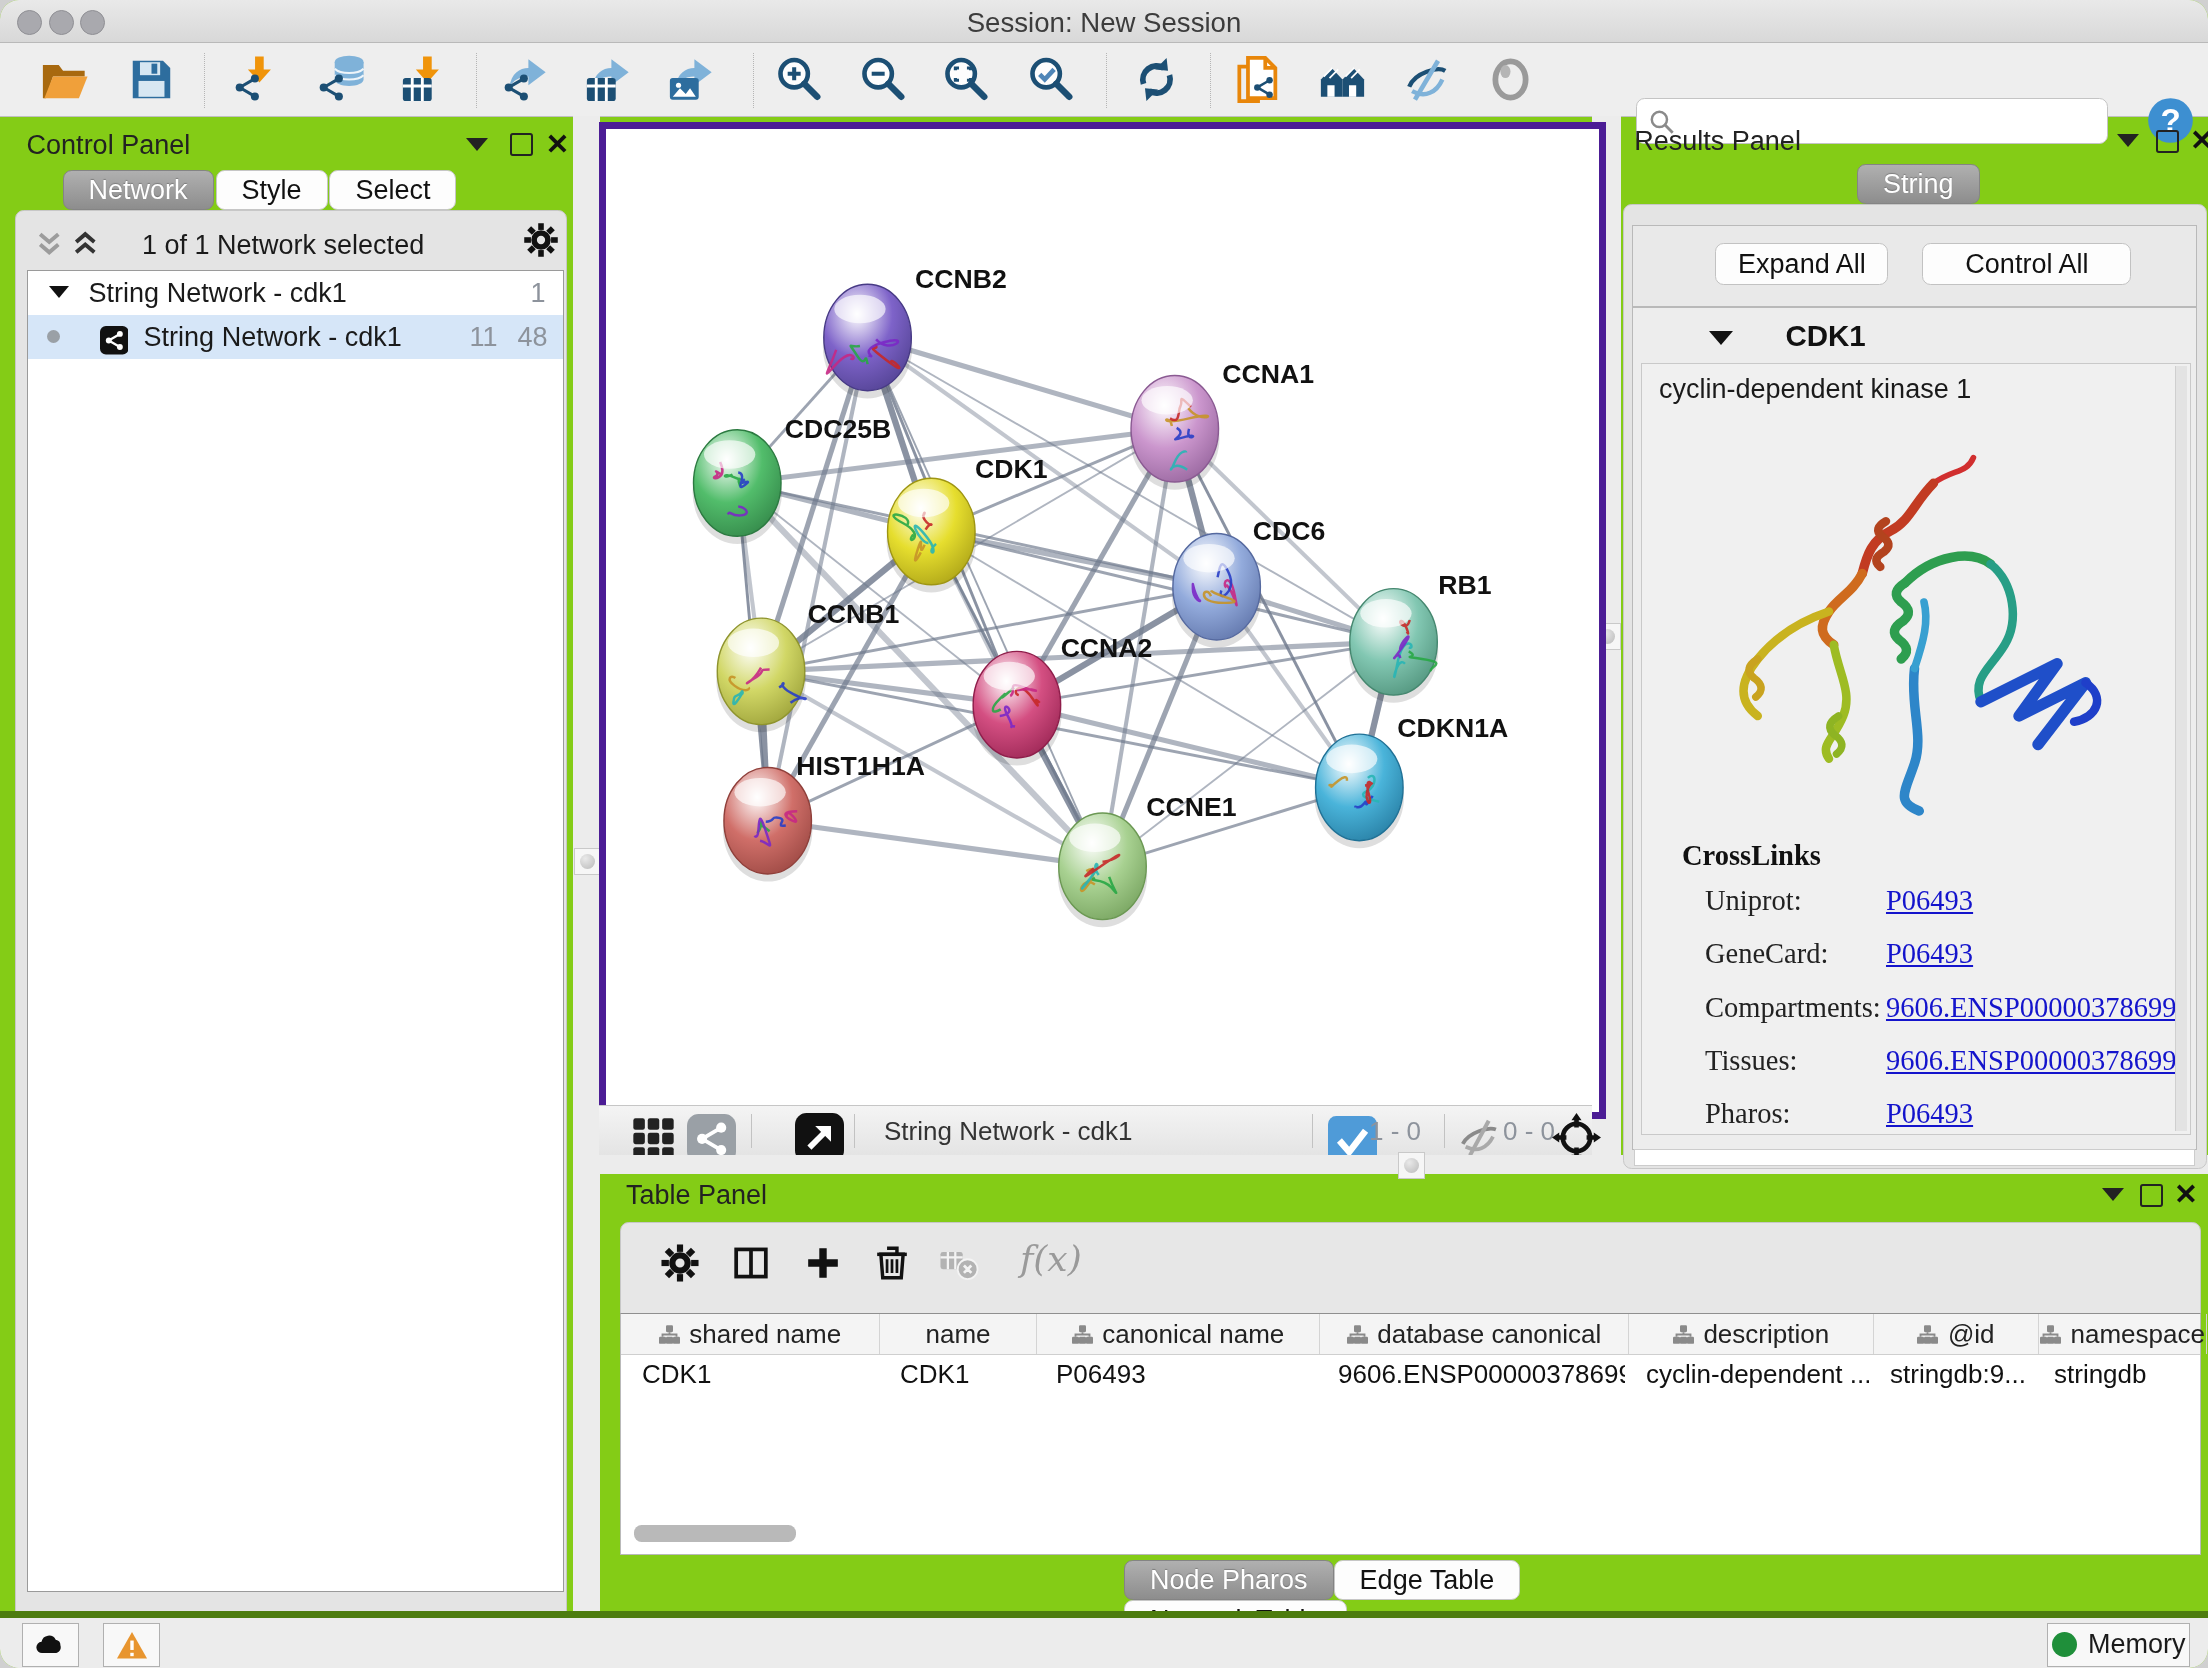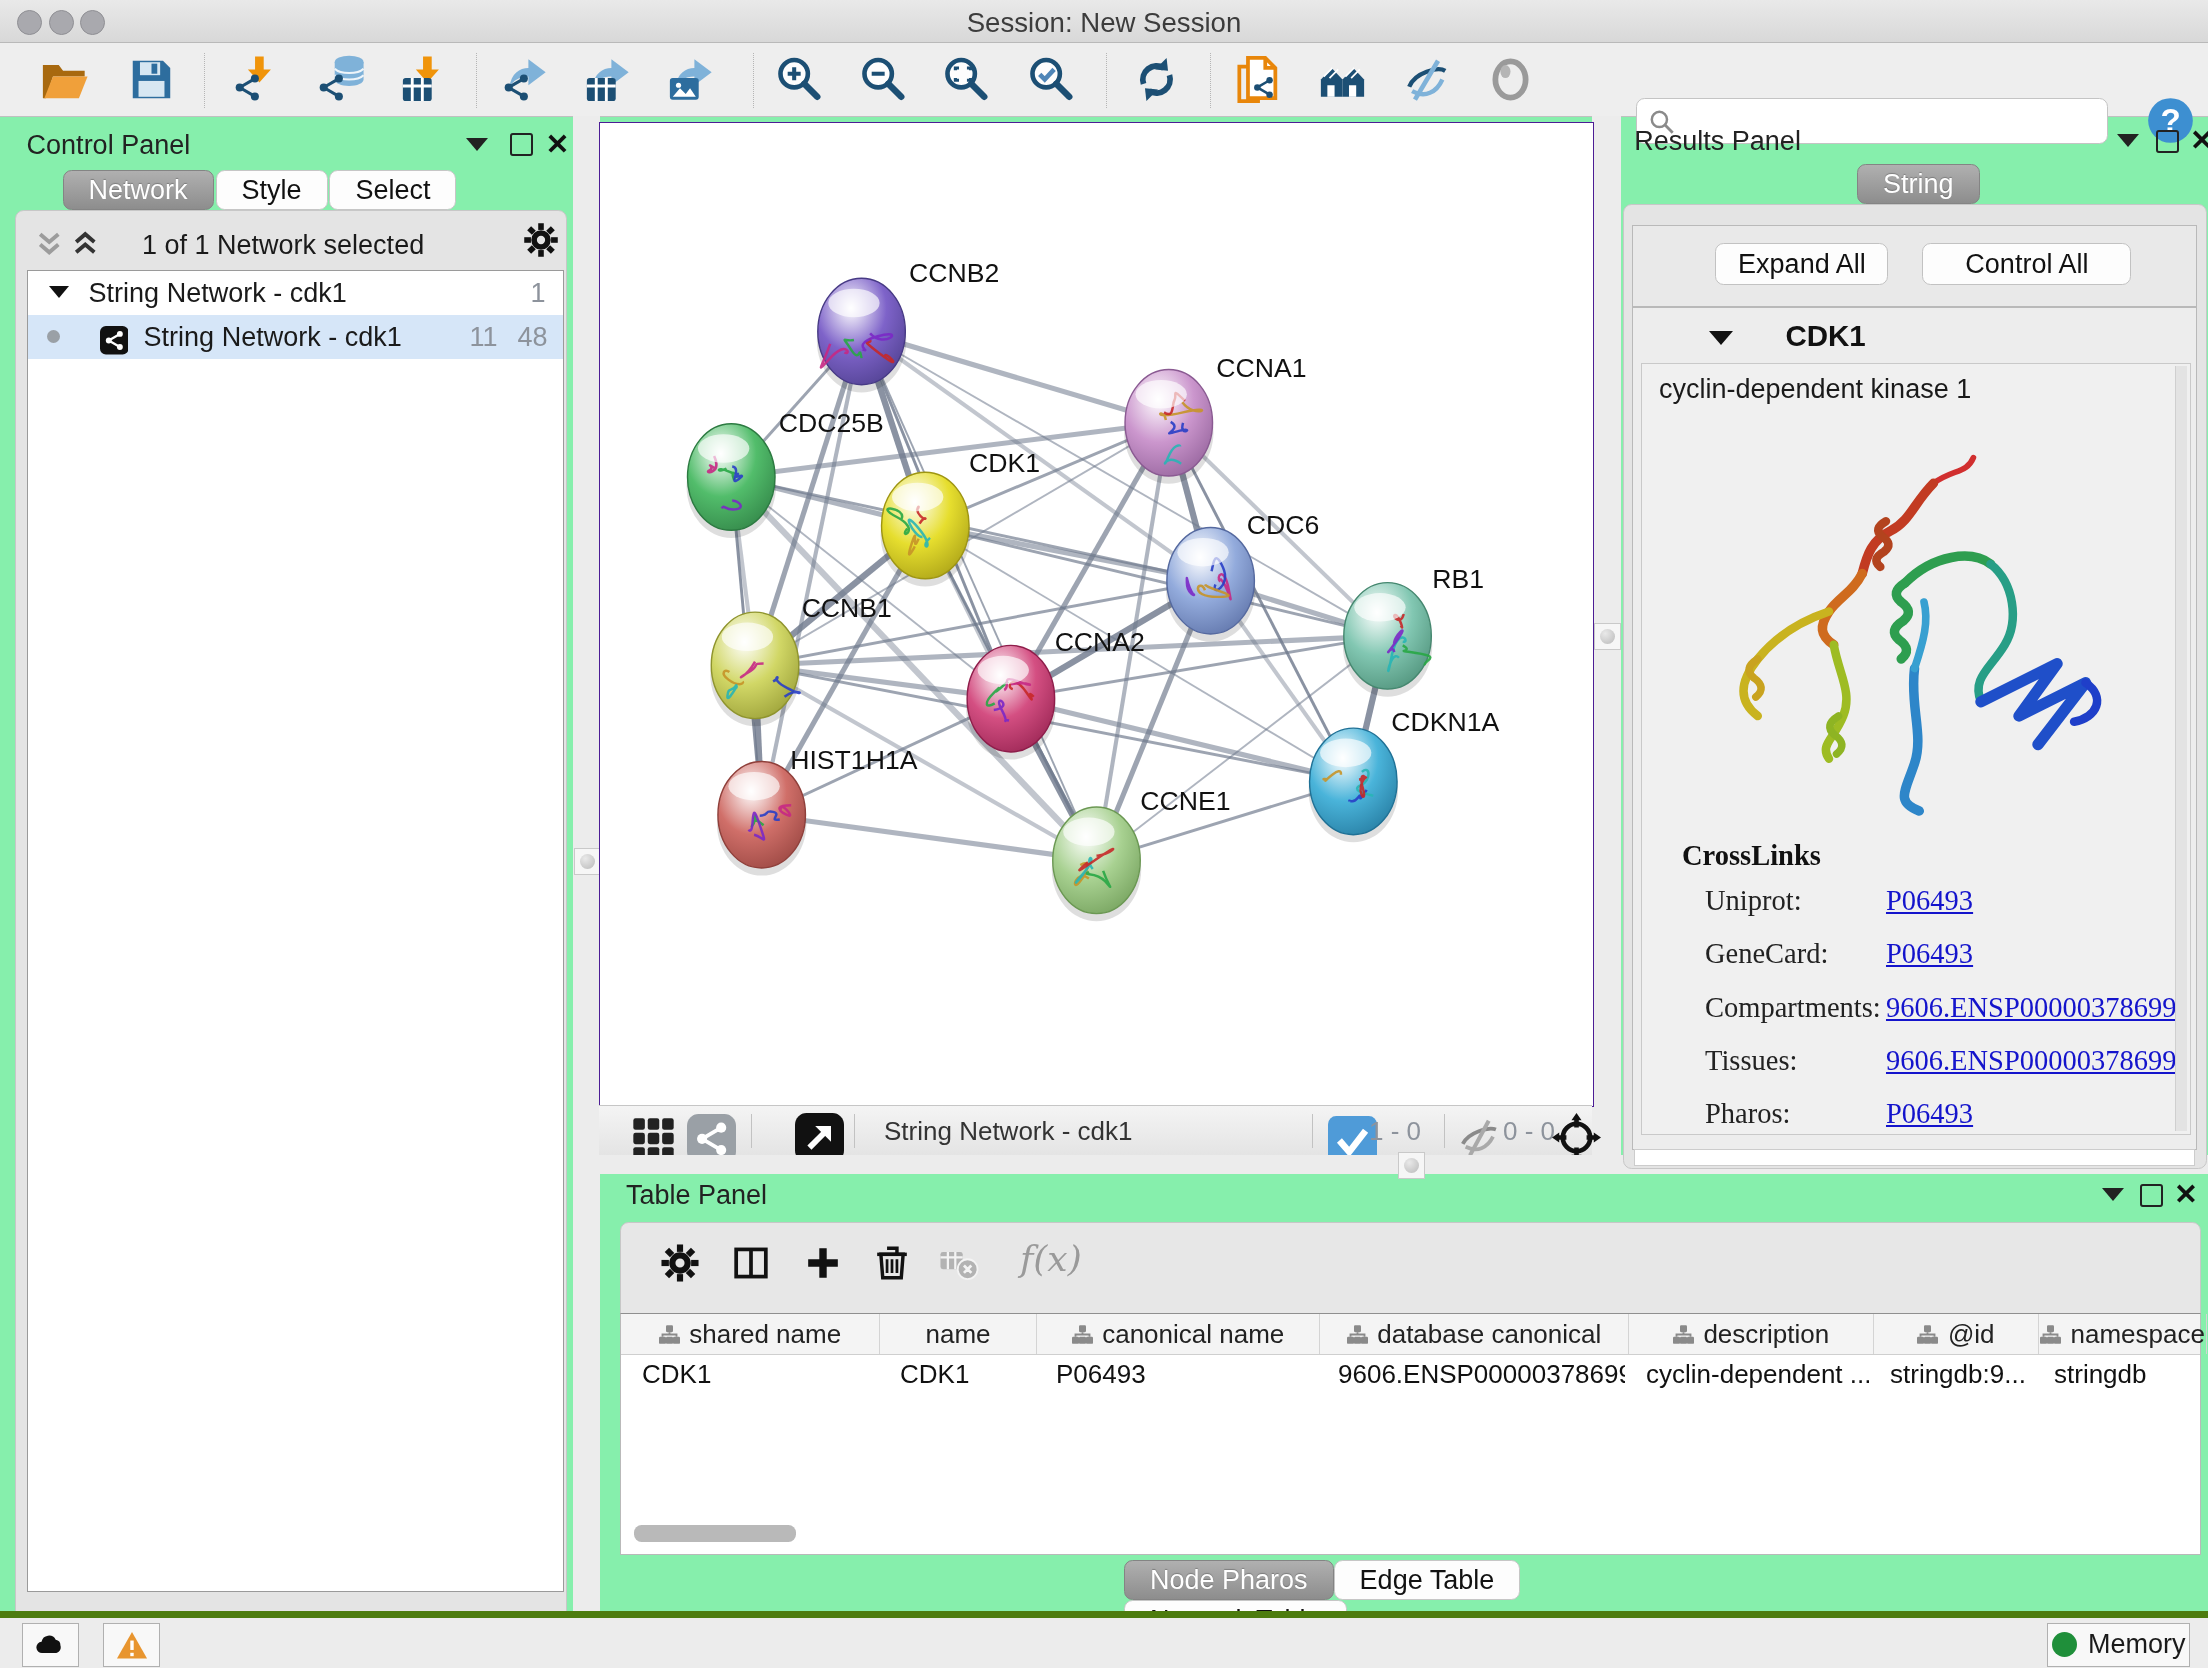--- a/index.html
+++ b/index.html
@@ -1,17 +1,17 @@
 <!DOCTYPE html>
 <html style="font-size:15px"><head>
 <meta charset="utf-8">
 <style>
   html,body{margin:0;padding:0;background:#d0d0d0;}
-  .screen{position:relative;width:2208px;height:1668px;background:#86efac;
-    font-family:"Liberation Sans",sans-serif;overflow:hidden;color:#1a1a1a;}
+  .screen{position:relative;width:2208px;height:1668px;background:#84cc16;
+    font-family:"Liberation Sans",sans-serif;overflow:hidden;color:#1a1a1a;border-radius:19px;}
   .abs{position:absolute;}
 
   
   .titlebar{left:0;top:0;width:2208px;height:42px;
     background:linear-gradient(#e9e9e9,#d8d8d8);border-bottom:1px solid #b9b9b9;}
   .tl{position:absolute;top:9.5px;width:23px;height:23px;border-radius:50%;
     background:#a9a9ae;border:1px solid #8f8f94;}
   .win-title{position:absolute;left:0;right:0;top:6.7px;text-align:center;
     font-size:27.6px;color:#3c3c3c;}
 
@@ -41,21 +41,21 @@
 
   .subpanel{background:#e4e4e4;border:1px solid #c7c7c7;border-radius:8.6px;}
 
   
   .tree-box{background:#ffffff;border:1.9px solid #9a9a9a;}
   .tree-row{position:relative;height:44px;font-size:27px;line-height:44px;}
   .tree-row.sel{background:#d6e6f8;}
   .count{color:#8d939c;}
 
   
-  .net-canvas{background:#ffffff;border:1px solid #4c1d95;}
+  .net-canvas{background:#ffffff;border:7px solid #4c1d95;font-weight:bold;}
   .net-footer{background:linear-gradient(#f4f4f4,#e4e4e4);border-top:1px solid #c6c6c6;
     border-bottom:1px solid #c6c6c6;}
   .nf-sep{position:absolute;top:7.6px;width:0;height:34px;border-left:1px solid #c2c2c2;}
   .nf-text{font-size:26px;color:#333;}
   .nf-count{font-size:26px;color:#8d939c;}
   .gutter-dot{width:25px;height:25px;background:#f6f6f6;border:1px solid #c9c9c9;
     display:flex;align-items:center;justify-content:center;}
   .gutter-dot i{width:15px;height:15px;border-radius:50%;
     background:radial-gradient(circle at 35% 30%,#e9e9e9,#b9b9b9);display:block;}
 

